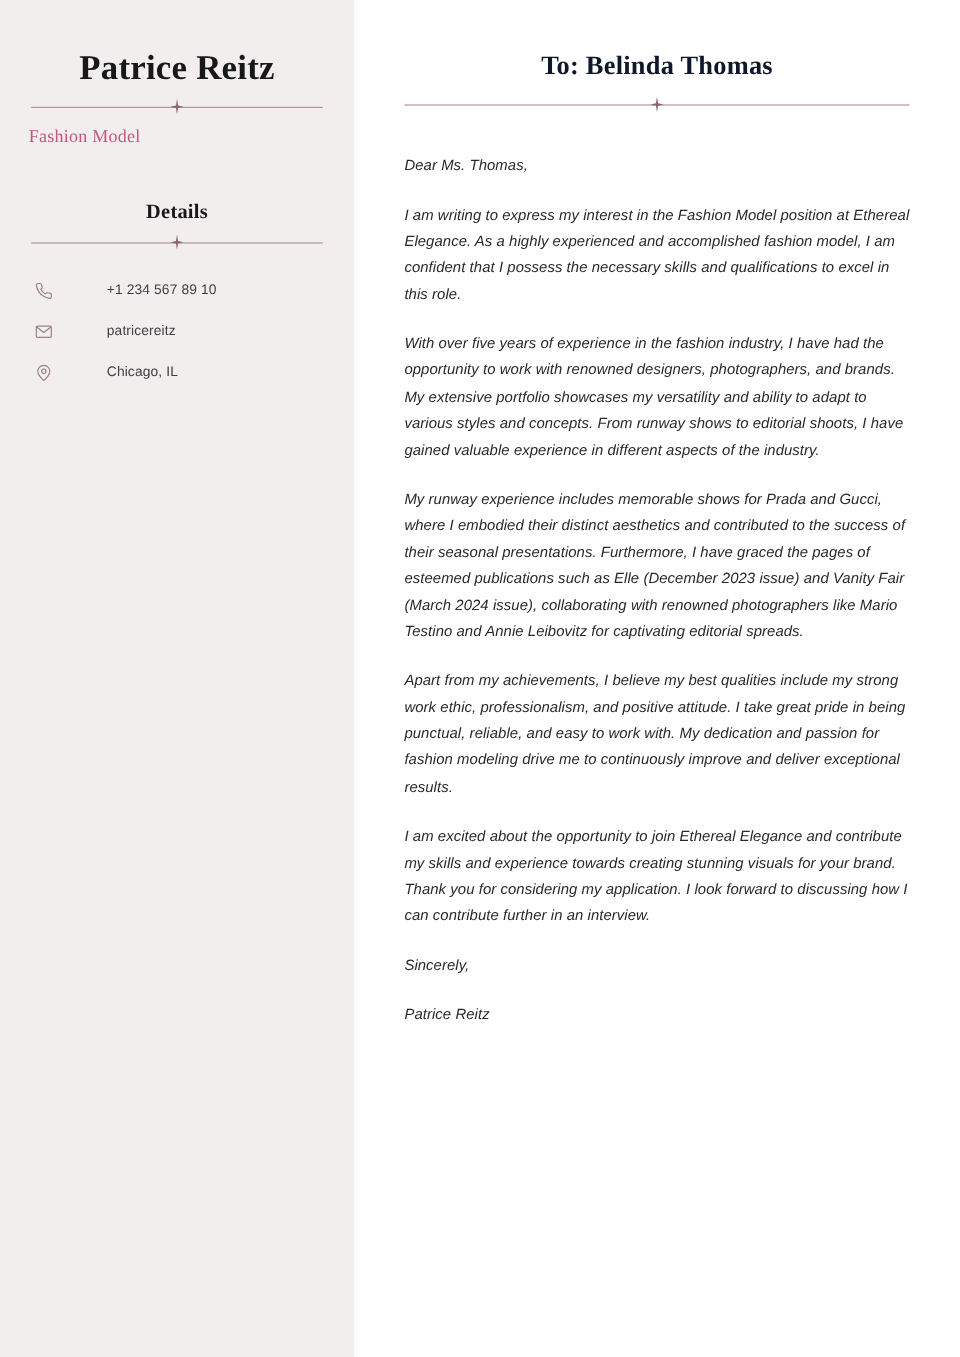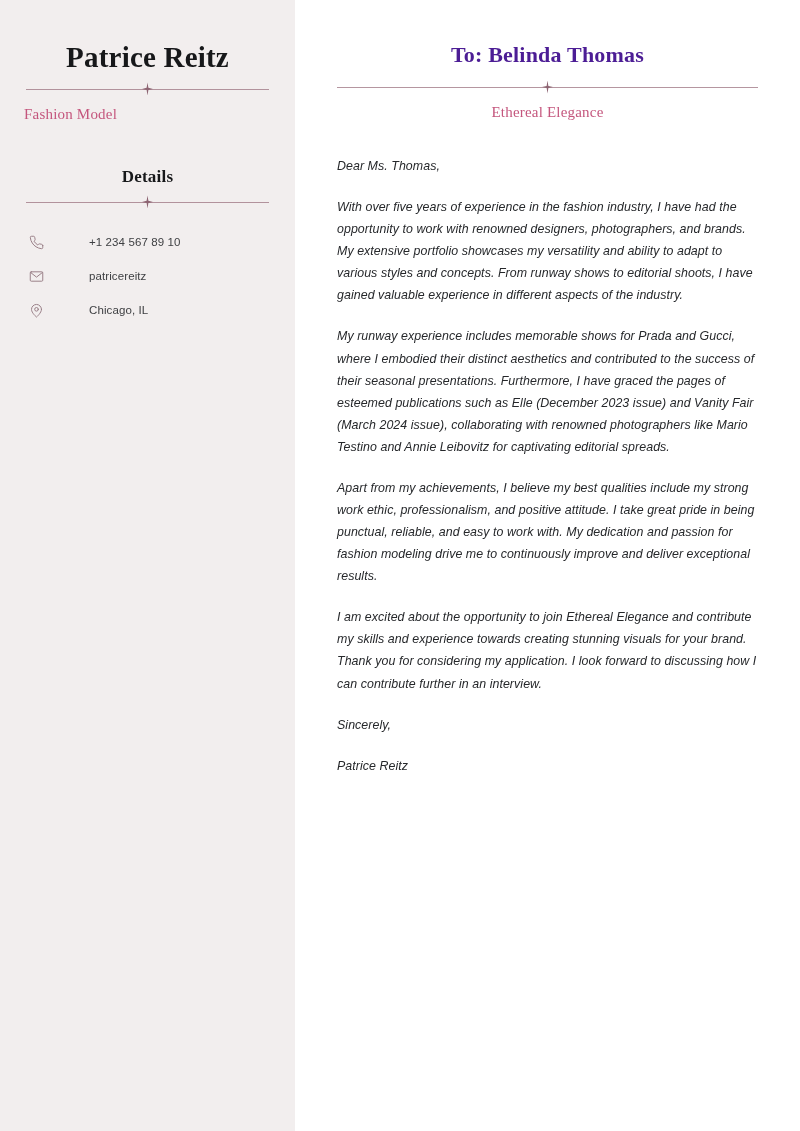--- a/index.html
+++ b/index.html
@@ -118,21 +118,21 @@
     flex: 1;
     height: 1131px;
     background: #ffffff;
     box-sizing: border-box;
     padding: 0 42px;
   }
   .letter-title {
     font-family: "Liberation Serif", serif;
     font-weight: bold;
     font-size: 22px;
-    color: #4c1d95;
+    color: #0f172a;
     text-align: center;
     margin-top: 42px;
     letter-spacing: 0.2px;
   }
   .letter .divider { margin-top: 13px; }
   .company {
     font-family: "Liberation Serif", serif;
     font-size: 15px;
     color: #c4567d;
     text-align: center;
@@ -210,24 +210,24 @@
 
   <main class="letter">
 
     <div class="letter-title">To: Belinda Thomas</div>
 
     <div class="divider">
       <span class="rule"></span>
       <span class="star"></span>
     </div>
 
-    <div class="company">Ethereal Elegance</div>
 
     <div class="body-text">
       <p>Dear Ms. Thomas,</p>
+      <p>I am writing to express my interest in the Fashion Model position at Ethereal Elegance. As a highly experienced and accomplished fashion model, I am confident that I possess the necessary skills and qualifications to excel in this role.</p>
       <p>With over five years of experience in the fashion industry, I have had the opportunity to work with renowned designers, photographers, and brands. My extensive portfolio showcases my versatility and ability to adapt to various styles and concepts. From runway shows to editorial shoots, I have gained valuable experience in different aspects of the industry.</p>
       <p>My runway experience includes memorable shows for Prada and Gucci, where I embodied their distinct aesthetics and contributed to the success of their seasonal presentations. Furthermore, I have graced the pages of esteemed publications such as Elle (December 2023 issue) and Vanity Fair (March 2024 issue), collaborating with renowned photographers like Mario Testino and Annie Leibovitz for captivating editorial spreads.</p>
       <p>Apart from my achievements, I believe my best qualities include my strong work ethic, professionalism, and positive attitude. I take great pride in being punctual, reliable, and easy to work with. My dedication and passion for fashion modeling drive me to continuously improve and deliver exceptional results.</p>
       <p>I am excited about the opportunity to join Ethereal Elegance and contribute my skills and experience towards creating stunning visuals for your brand. Thank you for considering my application. I look forward to discussing how I can contribute further in an interview.</p>
       <p>Sincerely,</p>
       <p>Patrice Reitz</p>
     </div>
 
   </main>
 </div>

